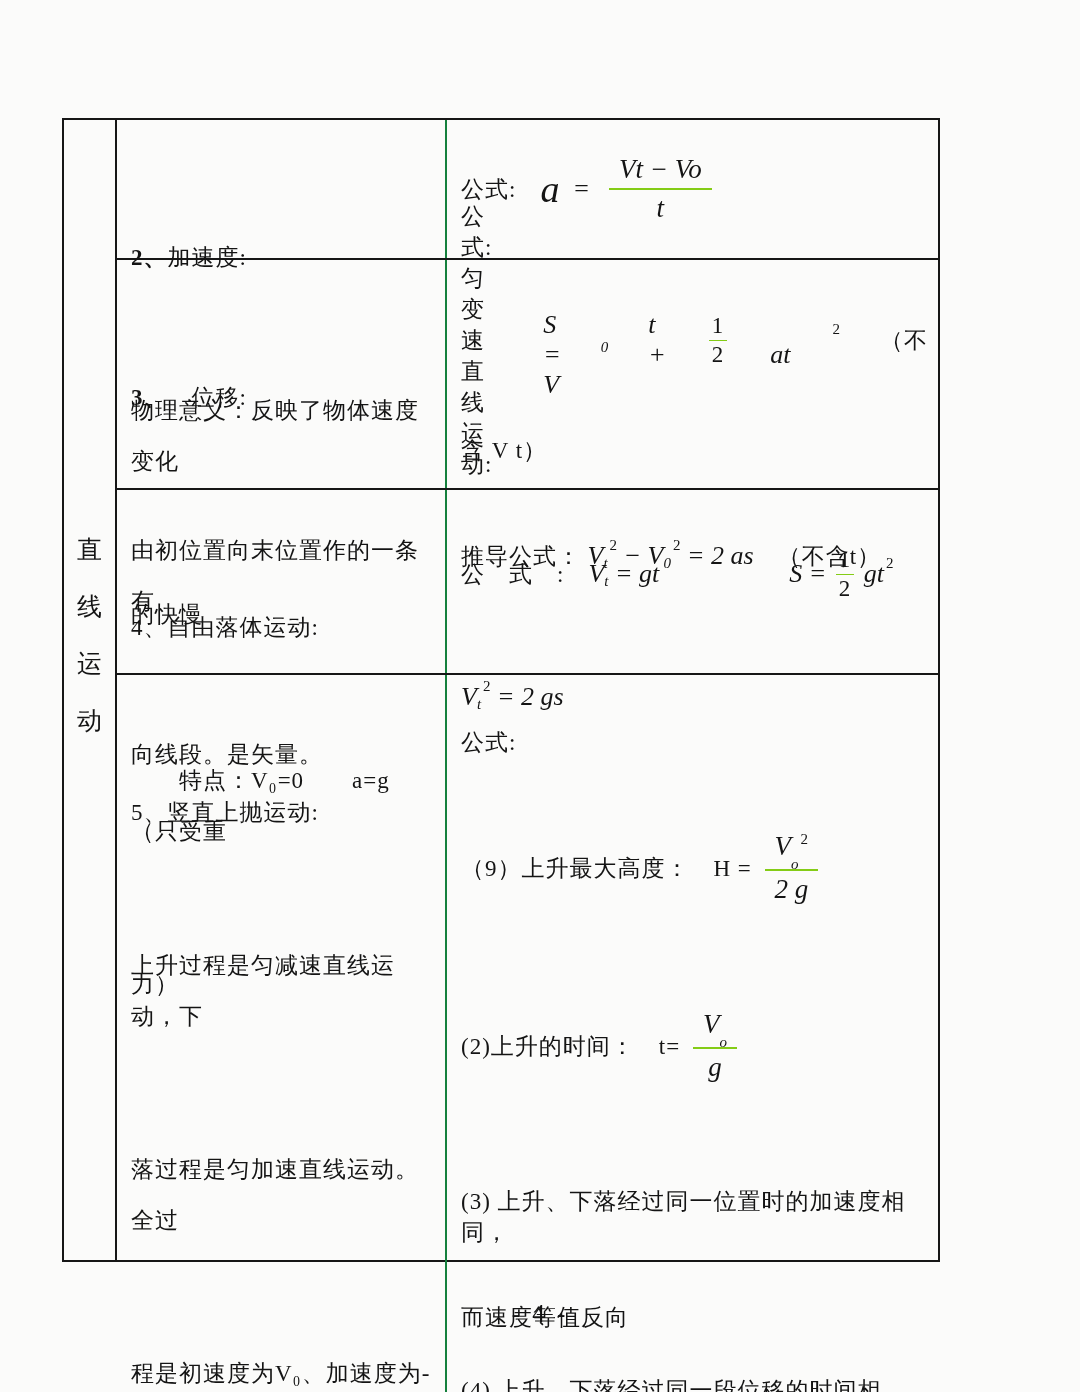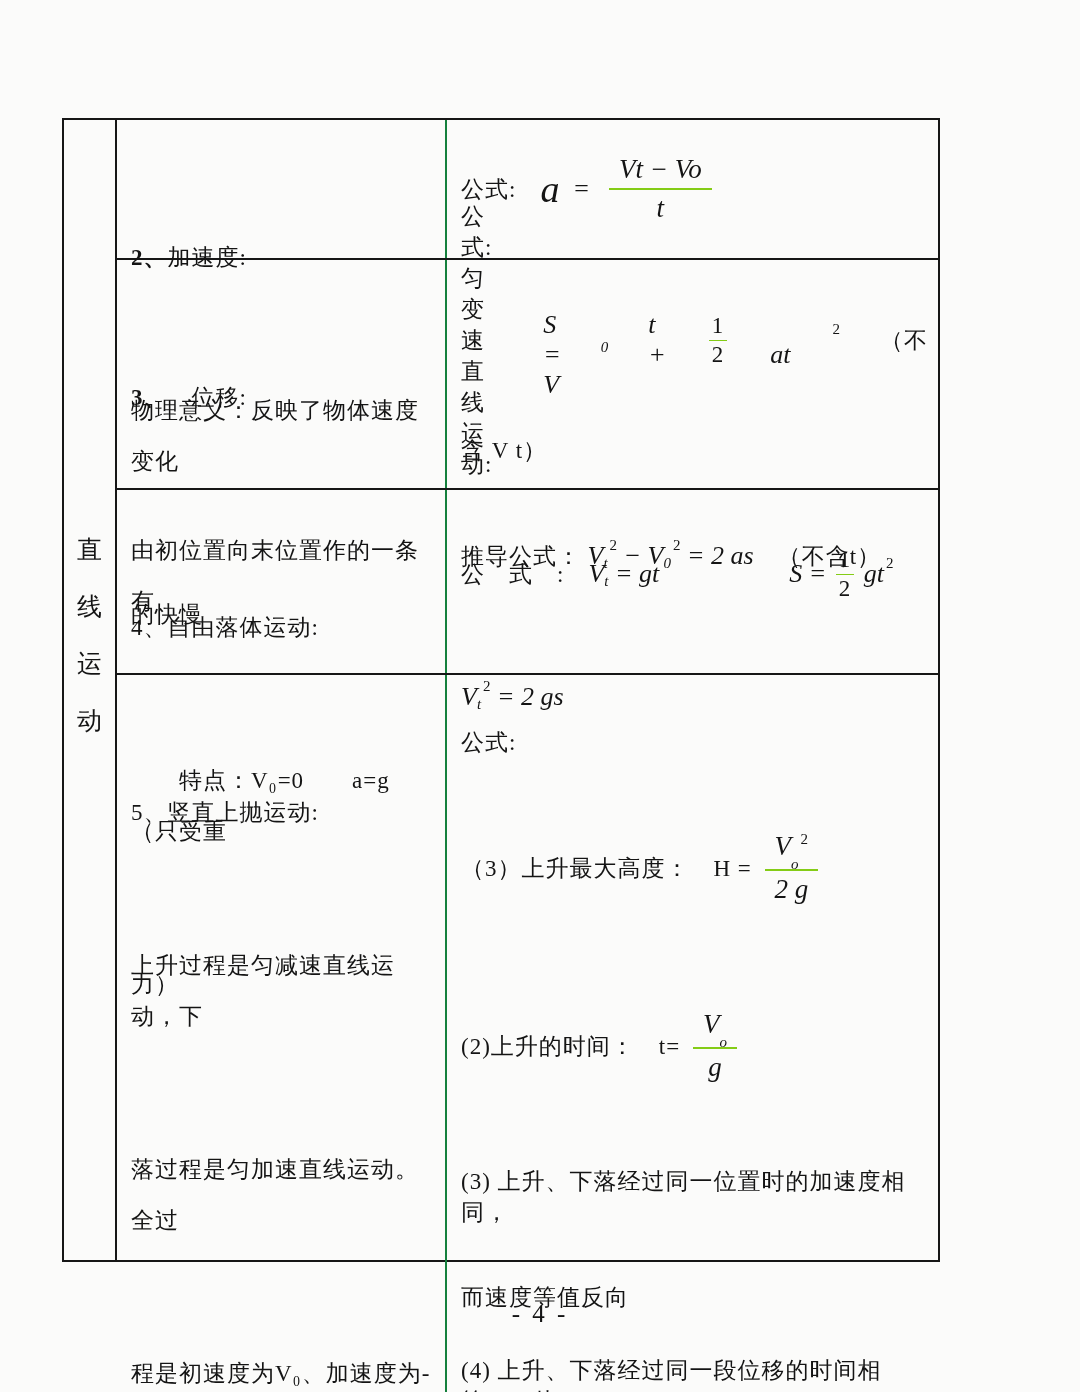--- a/index.html
+++ b/index.html
@@ -57,21 +57,21 @@
   
   .row-1 .cell.right{display:flex;align-items:center;}
   .row-2 .f1{height:80px;margin-top:4px;gap:40px;}
   .row-2 .f2{height:68px;}
   .row-2 .f3{height:72px;align-items:center;}
   .row-3 .f1{height:92px;margin-top:2px;}
   .row-3 .f2{height:82px;}
   .row-4 .f1{margin-top:16px;}
   .row-4 .f2{margin-top:26px;height:96px;}
   .row-4 .f3{margin-top:46px;height:96px;}
-  .row-4 .f4{margin-top:36px;}
+  .row-4 .f4{margin-top:56px;}
   .row-4 .f5{margin-top:18px;}
   .row-4 .f6{margin-top:6px;}
   
   .page-number{
     position:absolute;left:0;right:0;top:1300px;text-align:center;
     font-size:25px;letter-spacing:3px;
   }
 </style>
 </head>
 <body>
@@ -97,20 +97,21 @@
         </div>
         <div class="cell right">
           <div class="fline"><span class="tk-n">公式:　</span><span class="tk-bi">a</span><span class="tk-i">  =  </span><span class="frac big"><span class="fnum"><span class="tk-i">Vt − Vo</span></span><span class="fden"><span class="tk-i">t</span></span></span></div>
         </div>
       </div>
 
       <div class="row row-2">
         <div class="cell left">
           <div class="line"><span class="num-bold">3、</span><span>　位移:</span></div>
           <div class="line">由初位置向末位置作的一条有</div>
+          <div class="line">向线段。是矢量。</div>
         </div>
         <div class="cell right">
           <div class="fline f1"><span class="tk-n">公式:匀变速直线运动:</span><span class="tk-i"> S = V</span><span class="tk-sub">0</span><span class="tk-i">t + </span><span class="frac small"><span class="fnum"><span class="tk-n">1</span></span><span class="fden"><span class="tk-n">2</span></span></span><span class="tk-i"> at</span><span class="tk-sup">2</span><span class="tk-n">（不</span></div>
           <div class="fline f2"><span class="tk-n">含 V t）</span></div>
           <div class="fline f3"><span class="tk-n">推导公式：</span><span class="tk-i"> V</span><span class="tk-sub">t</span><span class="tk-sup">2</span><span class="tk-i"> − V</span><span class="tk-sub">0</span><span class="tk-sup">2</span><span class="tk-i"> = 2 as</span><span class="tk-n">　（不含t）</span></div>
         </div>
       </div>
 
       <div class="row row-3">
         <div class="cell left">
@@ -127,21 +128,21 @@
       <div class="row row-4">
         <div class="cell left">
           <div class="line"><span>5、</span><span>竖直上抛运动:</span></div>
           <div class="line">上升过程是匀减速直线运动，下</div>
           <div class="line">落过程是匀加速直线运动。全过</div>
           <div class="line">程是初速度为V₀、加速度为-g的</div>
           
         </div>
         <div class="cell right">
           <div class="fline f1"><span class="tk-n">公式:</span></div>
-          <div class="fline f2"><span class="tk-n">（3）上升最大高度：　H = </span><span class="frac big"><span class="fnum"><span class="tk-i">V</span><span class="tk-sub">o</span><span class="tk-sup">2</span></span><span class="fden"><span class="tk-i">2 g</span></span></span></div>
+          <div class="fline f2"><span class="tk-n">（9）上升最大高度：　H = </span><span class="frac big"><span class="fnum"><span class="tk-i">V</span><span class="tk-sub">o</span><span class="tk-sup">2</span></span><span class="fden"><span class="tk-i">2 g</span></span></span></div>
           <div class="fline f3"><span class="tk-n">(2)上升的时间：　t= </span><span class="frac big"><span class="fnum"><span class="tk-i">V</span><span class="tk-sub">o</span></span><span class="fden"><span class="tk-i">g</span></span></span></div>
           <div class="fline f4"><span class="tk-n">(3) 上升、下落经过同一位置时的加速度相同，</span></div>
           <div class="fline f5"><span class="tk-n">而速度等值反向</span></div>
           <div class="fline f6"><span class="tk-n">(4) 上升、下落经过同一段位移的时间相等。　从</span></div>
           
         </div>
       </div>
 
     </div>
   </div>

